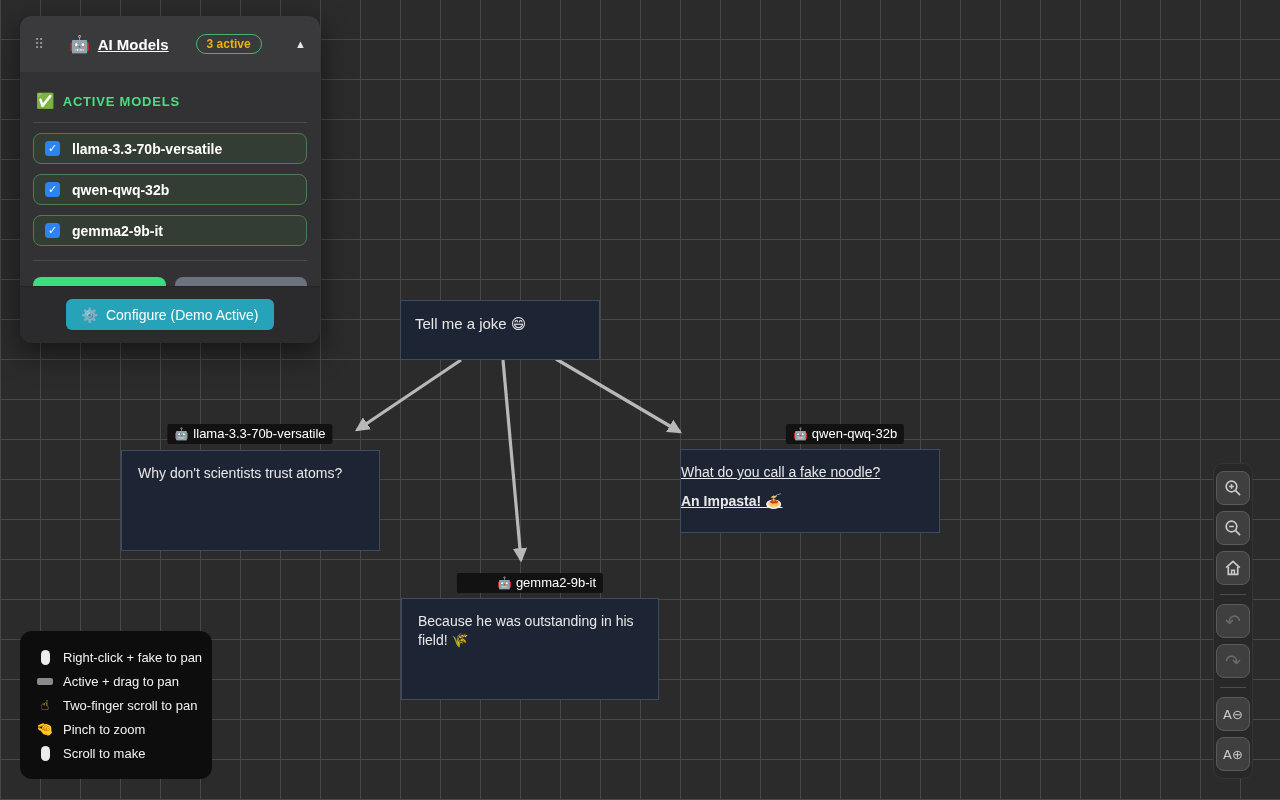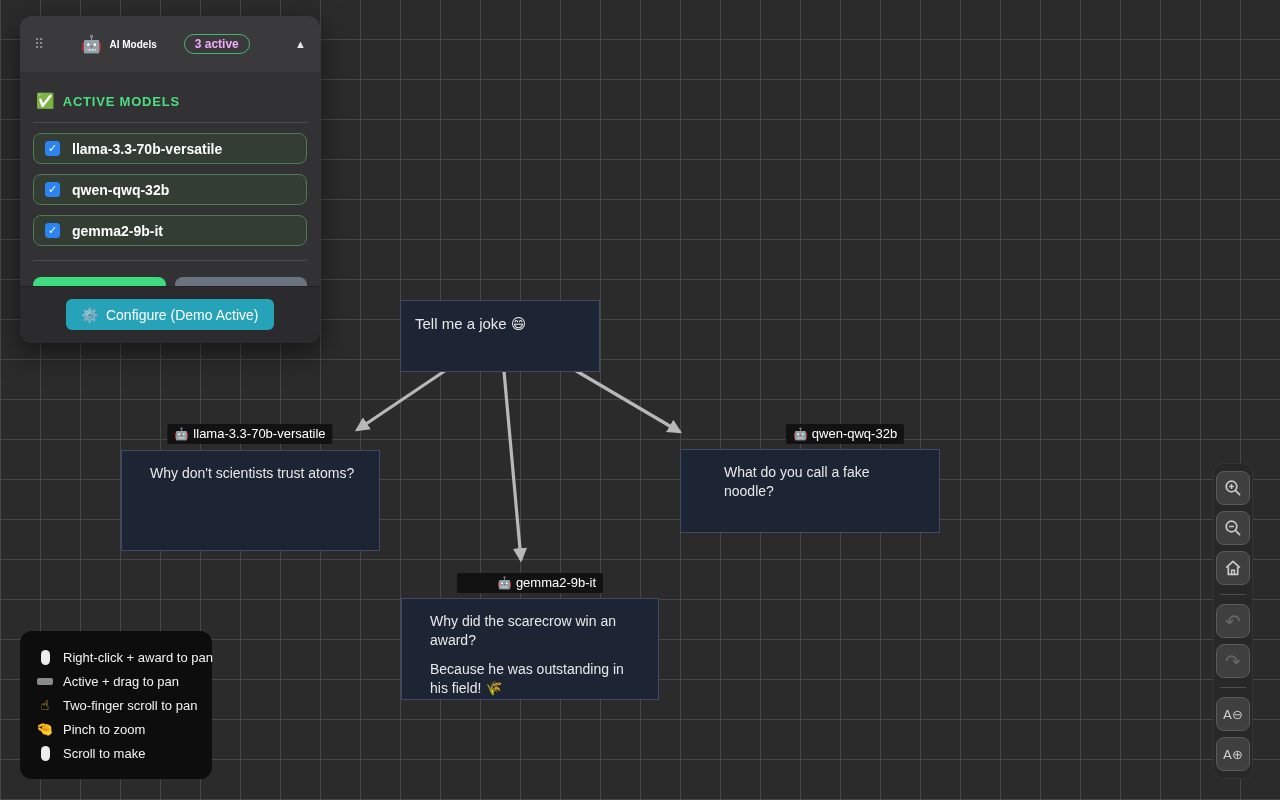--- a/index.html
+++ b/index.html
@@ -16,25 +16,25 @@
     background-size:40px 40px;
     background-position:0px -1px;
   }
   .edges { position:absolute; left:0; top:0; pointer-events:none; }
 
   
   .node {
     position:absolute; background:#1d2433; border:1px solid #3f4b63;
     color:#e8e8e8; font-size:14px; line-height:1.35;
   }
-  .node-root { left:400px; top:300px; width:200px; height:72px; padding:13px 14px; font-size:15px; }
+  .node-root { left:400px; top:300px; width:200px; height:60px; padding:13px 14px; font-size:15px; }
   .node-llama { left:121px; top:450px; width:259px; height:101px; padding:13px 16px; }
-  .node-qwen  { left:680px; top:449px; width:260px; height:84px;  padding:13px 31px; }
+  .node-qwen  { left:680px; top:449px; width:260px; height:84px;  padding:13px 0;text-decoration:underline; }
   .node-gemma { left:401px; top:598px; width:258px; height:102px; padding:13px 16px; }
-  .node p { margin:0 0 10px 12px; }
+  .node p { margin:0 0 10px 0; }
   .node p:last-child { margin-bottom:0; }
   .punchline-bold { font-weight:700; }
 
   .node-label {
     position:absolute; transform:translateX(-50%);
     background:#121212; color:#ffffff; font-size:13px; line-height:18px;
     padding:1px 7px; white-space:nowrap; border-radius:2px;
   }
   .label-llama { left:250px; top:424px; }
   .label-qwen  { left:845px; top:424px; }
@@ -46,23 +46,23 @@
     position:absolute; left:20px; top:16px; width:300px;
     background:#2f2f31; border-radius:12px; overflow:hidden;
     box-shadow:0 10px 28px rgba(0,0,0,.5); z-index:10;
   }
   .panel-header {
     height:56px; background:#3a3a3c; display:flex; align-items:center; padding:0 14px;
   }
   .drag-handle { color:#8f8f8f; font-size:14px; width:20px; cursor:grab; }
   .panel-title-wrap { flex:1; display:flex; align-items:center; justify-content:center; gap:7px; margin-left:-6px; }
   .robot-emoji { font-size:17px; }
-  .panel-title { color:#ffffff; font-weight:700; font-size:10px; }
+  .panel-title { color:#ffffff; font-weight:700; font-size:15px;text-decoration:underline; }
   .badge {
-    color:#f0abfc; border:1px solid rgba(74,222,128,.75); border-radius:999px;
+    color:#eab308; border:1px solid rgba(74,222,128,.75); border-radius:999px;
     font-size:12px; font-weight:700; padding:2px 10px; margin-left:20px;
   }
   .collapse-btn { color:#e8e8e8; font-size:11px; margin-left:12px; background:none; border:none; cursor:pointer; }
 
   .panel-body { background:#323234; }
   .section-row { display:flex; align-items:center; gap:8px; padding:20px 16px 0 16px; }
   .section-check { font-size:15px; }
   .section-title { color:#4ade80; font-weight:700; font-size:13px; letter-spacing:.8px; }
   .panel-divider { height:1px; background:#4b4b4d; margin:12px 13px 0 13px; }
 
@@ -152,23 +152,23 @@
   </div>
   <div class="node-label label-gemma">
     <span class="robot">🤖</span><span>gemma2-9b-it</span>
   </div>
 
   <div class="node node-llama">
     <p>Why don't scientists trust atoms?</p>
   </div>
   <div class="node node-qwen">
     <p>What do you call a fake noodle?</p>
+    <p class="punchline-bold">An Impasta! 🍝</p>
   </div>
   <div class="node node-gemma">
-    <p>Why did the scarecrow win an award?</p>
     <p>Because he was outstanding in his field! 🌾</p>
   </div>
 </div>
 
 <div class="panel">
   <div class="panel-header">
     <span class="drag-handle">⠿</span>
     <span class="panel-title-wrap">
       <span class="robot-emoji">🤖</span>
       <span class="panel-title">AI Models</span>
@@ -209,21 +209,21 @@
     <button class="configure-btn">
       <span class="gear">⚙️</span>
       <span>Configure (Demo Active)</span>
     </button>
   </div>
 </div>
 
 <div class="instructions">
   <div class="instr-row">
     <span class="instr-icon mouse"></span>
-    <span class="instr-label">Right-click + award to pan</span>
+    <span class="instr-label">Right-click + fake to pan</span>
   </div>
   <div class="instr-row">
     <span class="instr-icon keyboard"></span>
     <span class="instr-label">Active + drag to pan</span>
   </div>
   <div class="instr-row">
     <span class="instr-icon hand">☝</span>
     <span class="instr-label">Two-finger scroll to pan</span>
   </div>
   <div class="instr-row">

